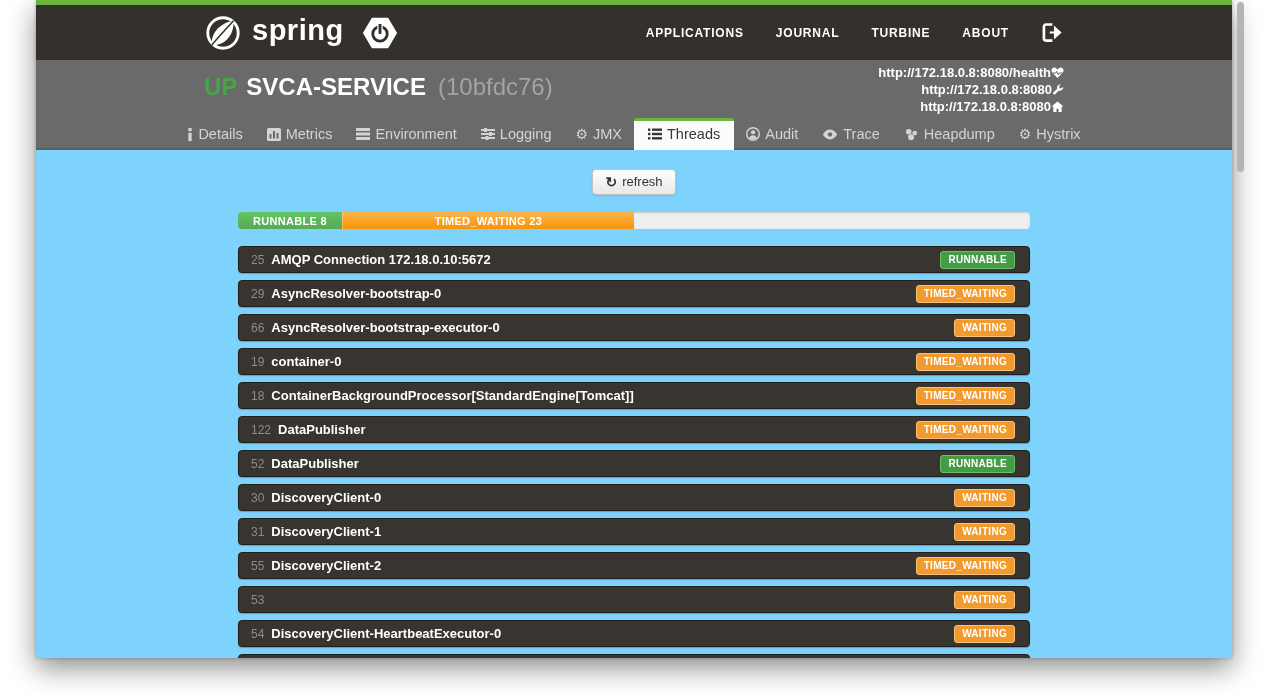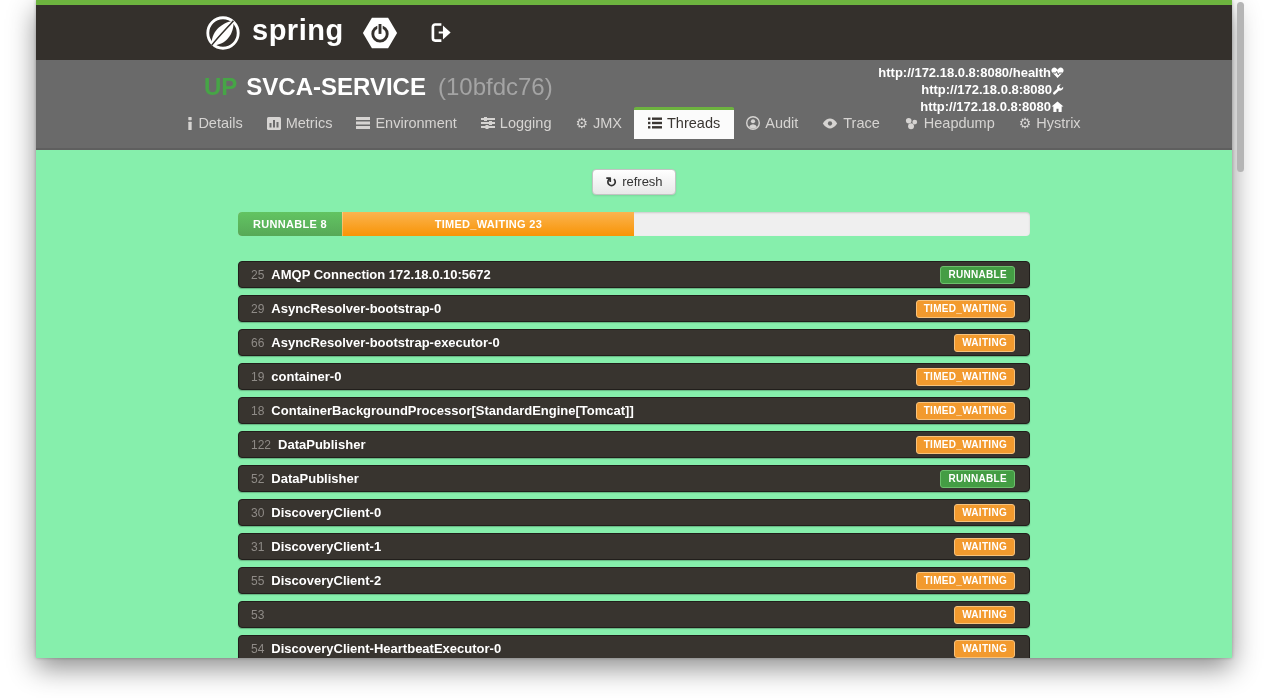--- a/index.html
+++ b/index.html
@@ -1,21 +1,21 @@
 <!DOCTYPE html>
 <html style="--spring-green: #6db33f; --status-green: #46a546; --navbar-bg: #34302c; --header-bg: #6a6a6a; --row-bg: #38342f; --runnable: #449d44; --waiting: #f29a2e; --progress-green-top: #62c462; --progress-green-bottom: #57a957; --progress-orange-top: #fbb450; --progress-orange-bottom: #f89406;"><head>
 <meta charset="utf-8">
 <style>
   * { box-sizing: border-box; margin: 0; padding: 0; }
   html, body { width: 1280px; height: 698px; background: #ffffff; overflow: hidden;
     font-family: "Liberation Sans", sans-serif; }
 
   .window {
     position: absolute; left: 36px; top: 0; width: 1196px; height: 658px;
-    background: #86efac; overflow: hidden;
+    background: #7dd3fc; overflow: hidden;
     box-shadow: 0 10px 26px rgba(0,0,0,0.45), 0 0 3px rgba(0,0,0,0.25);
   }
 
   
   .green-strip { height: 5px; background: var(--spring-green, #6db33f); }
   .navbar { height: 55px; background: var(--navbar-bg, #34302c); }
   .navbar-inner { width: 860px; margin: 0 auto; height: 100%; display: flex; align-items: center; }
   .brand { display: flex; align-items: center; gap: 10px; cursor: pointer; }
   .brand-text { color: #fff; font-size: 29px; font-weight: bold; letter-spacing: 0.5px; margin-top: -4px; }
   .nav-links { margin-left: auto; display: flex; align-items: center; gap: 32px; }
@@ -29,38 +29,38 @@
   .app-title { position: absolute; left: 0; top: 13px; font-size: 24px; font-weight: bold; white-space: nowrap; }
   .status-up { color: var(--status-green, #46a546); margin-right: 9px; }
   .app-name { color: #ffffff; }
   .app-id { color: #a4a4a4; font-weight: normal; margin-left: 12px; }
   .header-links { position: absolute; right: 0; top: 4px; text-align: right; }
   .header-link { display: flex; justify-content: flex-end; align-items: center; gap: 0;
     color: #fff; font-size: 13px; font-weight: bold; line-height: 17px; cursor: pointer; }
   .licon { display: inline-flex; align-items: center; }
 
   
-  .tabs { position: absolute; left: 0; right: 0; bottom: 11px; display: flex;
+  .tabs { position: absolute; left: 0; right: 0; bottom: 0; display: flex;
     justify-content: center; align-items: flex-end; }
   .tab { display: flex; align-items: center; gap: 5px; padding: 6px 12px 8px;
     color: #d6d4d2; font-size: 14.5px; cursor: pointer; white-space: nowrap; }
   .tab .ticon { display: inline-flex; align-items: center; font-size: 13px; line-height: 1; }
   .tab.active { background: #fbfbfb; color: #3a3632; border-top: 3px solid var(--spring-green, #6db33f);
     padding: 5px 14px 8px; border-radius: 2px 2px 0 0; }
 
   
   .content { padding-top: 19px; }
   .refresh-row { text-align: center; margin-bottom: 17px; }
   .btn-refresh { display: inline-flex; align-items: center; gap: 5px; padding: 4px 12px 5px;
     font-size: 13px; color: #333; background: linear-gradient(#ffffff, #e8e8e8);
     border: 1px solid #c3c3c3; border-radius: 4px; cursor: pointer;
     box-shadow: 0 1px 2px rgba(0,0,0,0.10); font-family: "Liberation Sans", sans-serif; }
   .refresh-icon { font-size: 14px; font-weight: bold; line-height: 1; }
 
-  .progress { width: 792px; margin: 0 auto 25px; height: 24px; border-radius: 4px;
+  .progress { width: 792px; margin: 0 auto 17px; height: 17px; border-radius: 4px;
     overflow: hidden; display: flex; background: #efefef;
     box-shadow: inset 0 1px 2px rgba(0,0,0,0.15); }
   .seg { display: flex; align-items: center; justify-content: center;
     color: #fff; font-size: 11px; font-weight: bold; letter-spacing: 0.3px; overflow: hidden; }
   .seg.runnable { background: linear-gradient(var(--progress-green-top, #62c462), var(--progress-green-bottom, #57a957)); }
   .seg.waiting, .seg.timed_waiting { background: linear-gradient(var(--progress-orange-top, #fbb450), var(--progress-orange-bottom, #f89406)); }
 
   .thread-list { width: 792px; margin: 0 auto; }
   .thread-row { height: 27px; background: var(--row-bg, #38342f); border: 1px solid #211e1b;
     border-radius: 4px; margin-bottom: 7px; display: flex; align-items: center;
@@ -99,20 +99,29 @@
         <span class="brand-text">spring</span>
         <span style="margin-left:8px;">
           <svg width="36" height="36" viewBox="0 0 40 40">
             <polygon points="11,3 29,3 39,20 29,37 11,37 1,20" fill="#fff"></polygon>
             <circle cx="20" cy="21" r="8" fill="none" stroke="#34302c" stroke-width="3.2"></circle>
             <line x1="20" y1="9" x2="20" y2="21" stroke="#fff" stroke-width="6"></line>
             <line x1="20" y1="10" x2="20" y2="21" stroke="#34302c" stroke-width="3.2"></line>
           </svg>
         </span>
       </div>
+      <div class="nav-links" id="nav-links">
+  <span class="nav-link">APPLICATIONS</span>
+
+  <span class="nav-link">JOURNAL</span>
+
+  <span class="nav-link">TURBINE</span>
+
+  <span class="nav-link">ABOUT</span>
+</div>
       <span class="logout">
         <svg width="25" height="25" viewBox="0 0 28 28">
           <path d="M15 5 H8 a2.5 2.5 0 0 0 -2.5 2.5 v13 a2.5 2.5 0 0 0 2.5 2.5 h7" fill="none" stroke="#fff" stroke-width="3"></path>
           <path d="M12 14 h11 M18 9 l5.5 5 L18 19 Z" fill="#fff" stroke="#fff" stroke-width="2.5"></path>
         </svg>
       </span>
     </div>
   </div>
 
   <div class="app-header">

